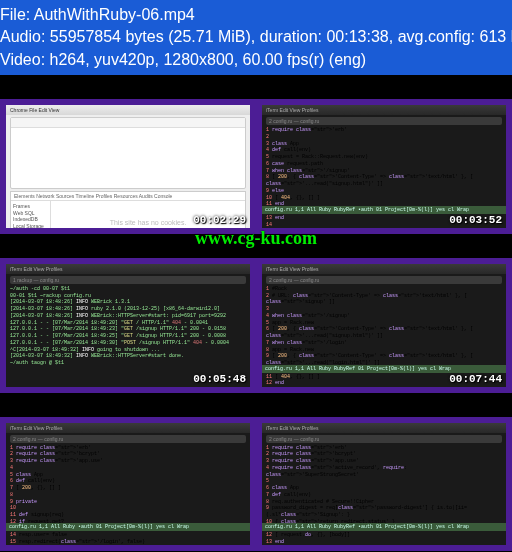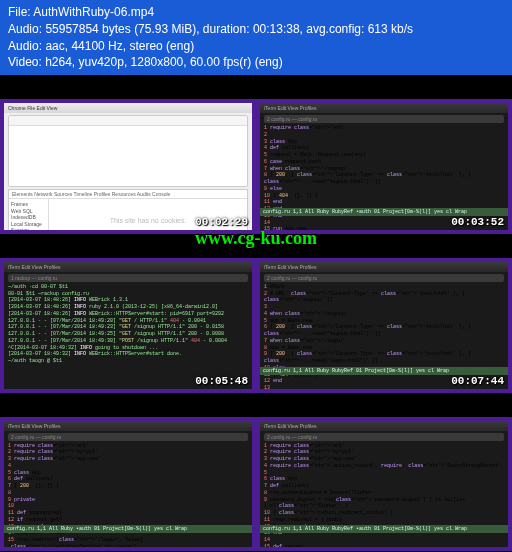--- a/index.html
+++ b/index.html
@@ -1,20 +1,20 @@
 <!DOCTYPE html>
 <html><head>
 <meta charset="utf-8">
 <style>
   * { margin: 0; padding: 0; box-sizing: border-box; }
   body { width: 512px; height: 552px; background: #000; font-family: Arial, sans-serif; overflow: hidden; }
-  .header { background: #1a5cd6; color: #fff; padding: 4px 8px; font-size: 12px; line-height: 1.4; }
+  .header { background: #1a5cd6; color: #fff; padding: 4px 0; font-size: 16px; line-height: 1.4; }
   .header-line { white-space: nowrap; }
   .grid { display: grid; grid-template-columns: 1fr 1fr; grid-template-rows: repeat(3, 1fr); gap: 0; height: 476px; }
-  .tile { position: relative; background: #1a1a1a; border: 4px solid #4c1d95; overflow: hidden; margin-top: 24px; }
+  .tile { position: relative; background: #1a1a1a; border: 6px solid #4c1d95; overflow: hidden; margin-top: 24px; }
   .tile.light { background: #eee; }
   .macbar { height: 10px; background: linear-gradient(#ededed,#d8d8d8); display: flex; align-items: center; padding: 0 4px; font-size: 5px; color: #333; }
   .macbar.dark { background: linear-gradient(#3a3a3a,#282828); color: #aaa; }
   .winbar { height: 8px; background: #3a3a3a; margin: 2px 4px 0; border-radius: 2px; font-size: 5px; color: #888; line-height: 8px; padding: 0 3px; }
   .timestamp { position: absolute; bottom: 2px; right: 4px; font-size: 11px; font-weight: bold; color: #fff; text-shadow: 0 0 3px #000, 1px 1px 1px #000; font-family: 'Courier New', monospace; }
   .browser { background: #fff; margin: 2px 4px; height: 72px; border: 1px solid #ccc; border-radius: 2px; }
   .browser-top { height: 10px; background: #f5f5f5; border-bottom: 1px solid #ddd; }
   .browser-body { padding: 8px; font-size: 6px; color: #999; text-align: center; }
   .devtools { background: #fff; margin: 0 4px; height: 52px; border: 1px solid #ccc; font-size: 5px; color: #555; }
   .devtools-top { border-bottom: 1px solid #ddd; padding: 1px 3px; font-size: 5px; color: #666; }
@@ -37,29 +37,25 @@
 <body>
 
 <div class="header">
   <div class="header-line">
     <span>File:</span>
     <span>AuthWithRuby-06.mp4</span>
   </div>
   <div class="header-line">
     <span>Audio:</span>
     <span>55957854 bytes</span>
-    <span>(75.93 MiB)</span>,
+    <span>(25.71 MiB)</span>,
     <span>duration:</span>
     <span>00:13:38</span>,
     <span>avg.config:</span>
     <span>613 kb/s</span>
-  </div>
-  <div class="header-line">
-    <span>Audio:</span>
-    <span>aac, 44100 Hz, stereo (eng)</span>
   </div>
   <div class="header-line">
     <span>Video:</span>
     <span>h264, yuv420p, 1280x800, 60.00 fps(r) (eng)</span>
   </div>
 </div>
 
 <div class="watermark"><span>www.cg-ku.com</span></div>
 
 <div class="grid">

